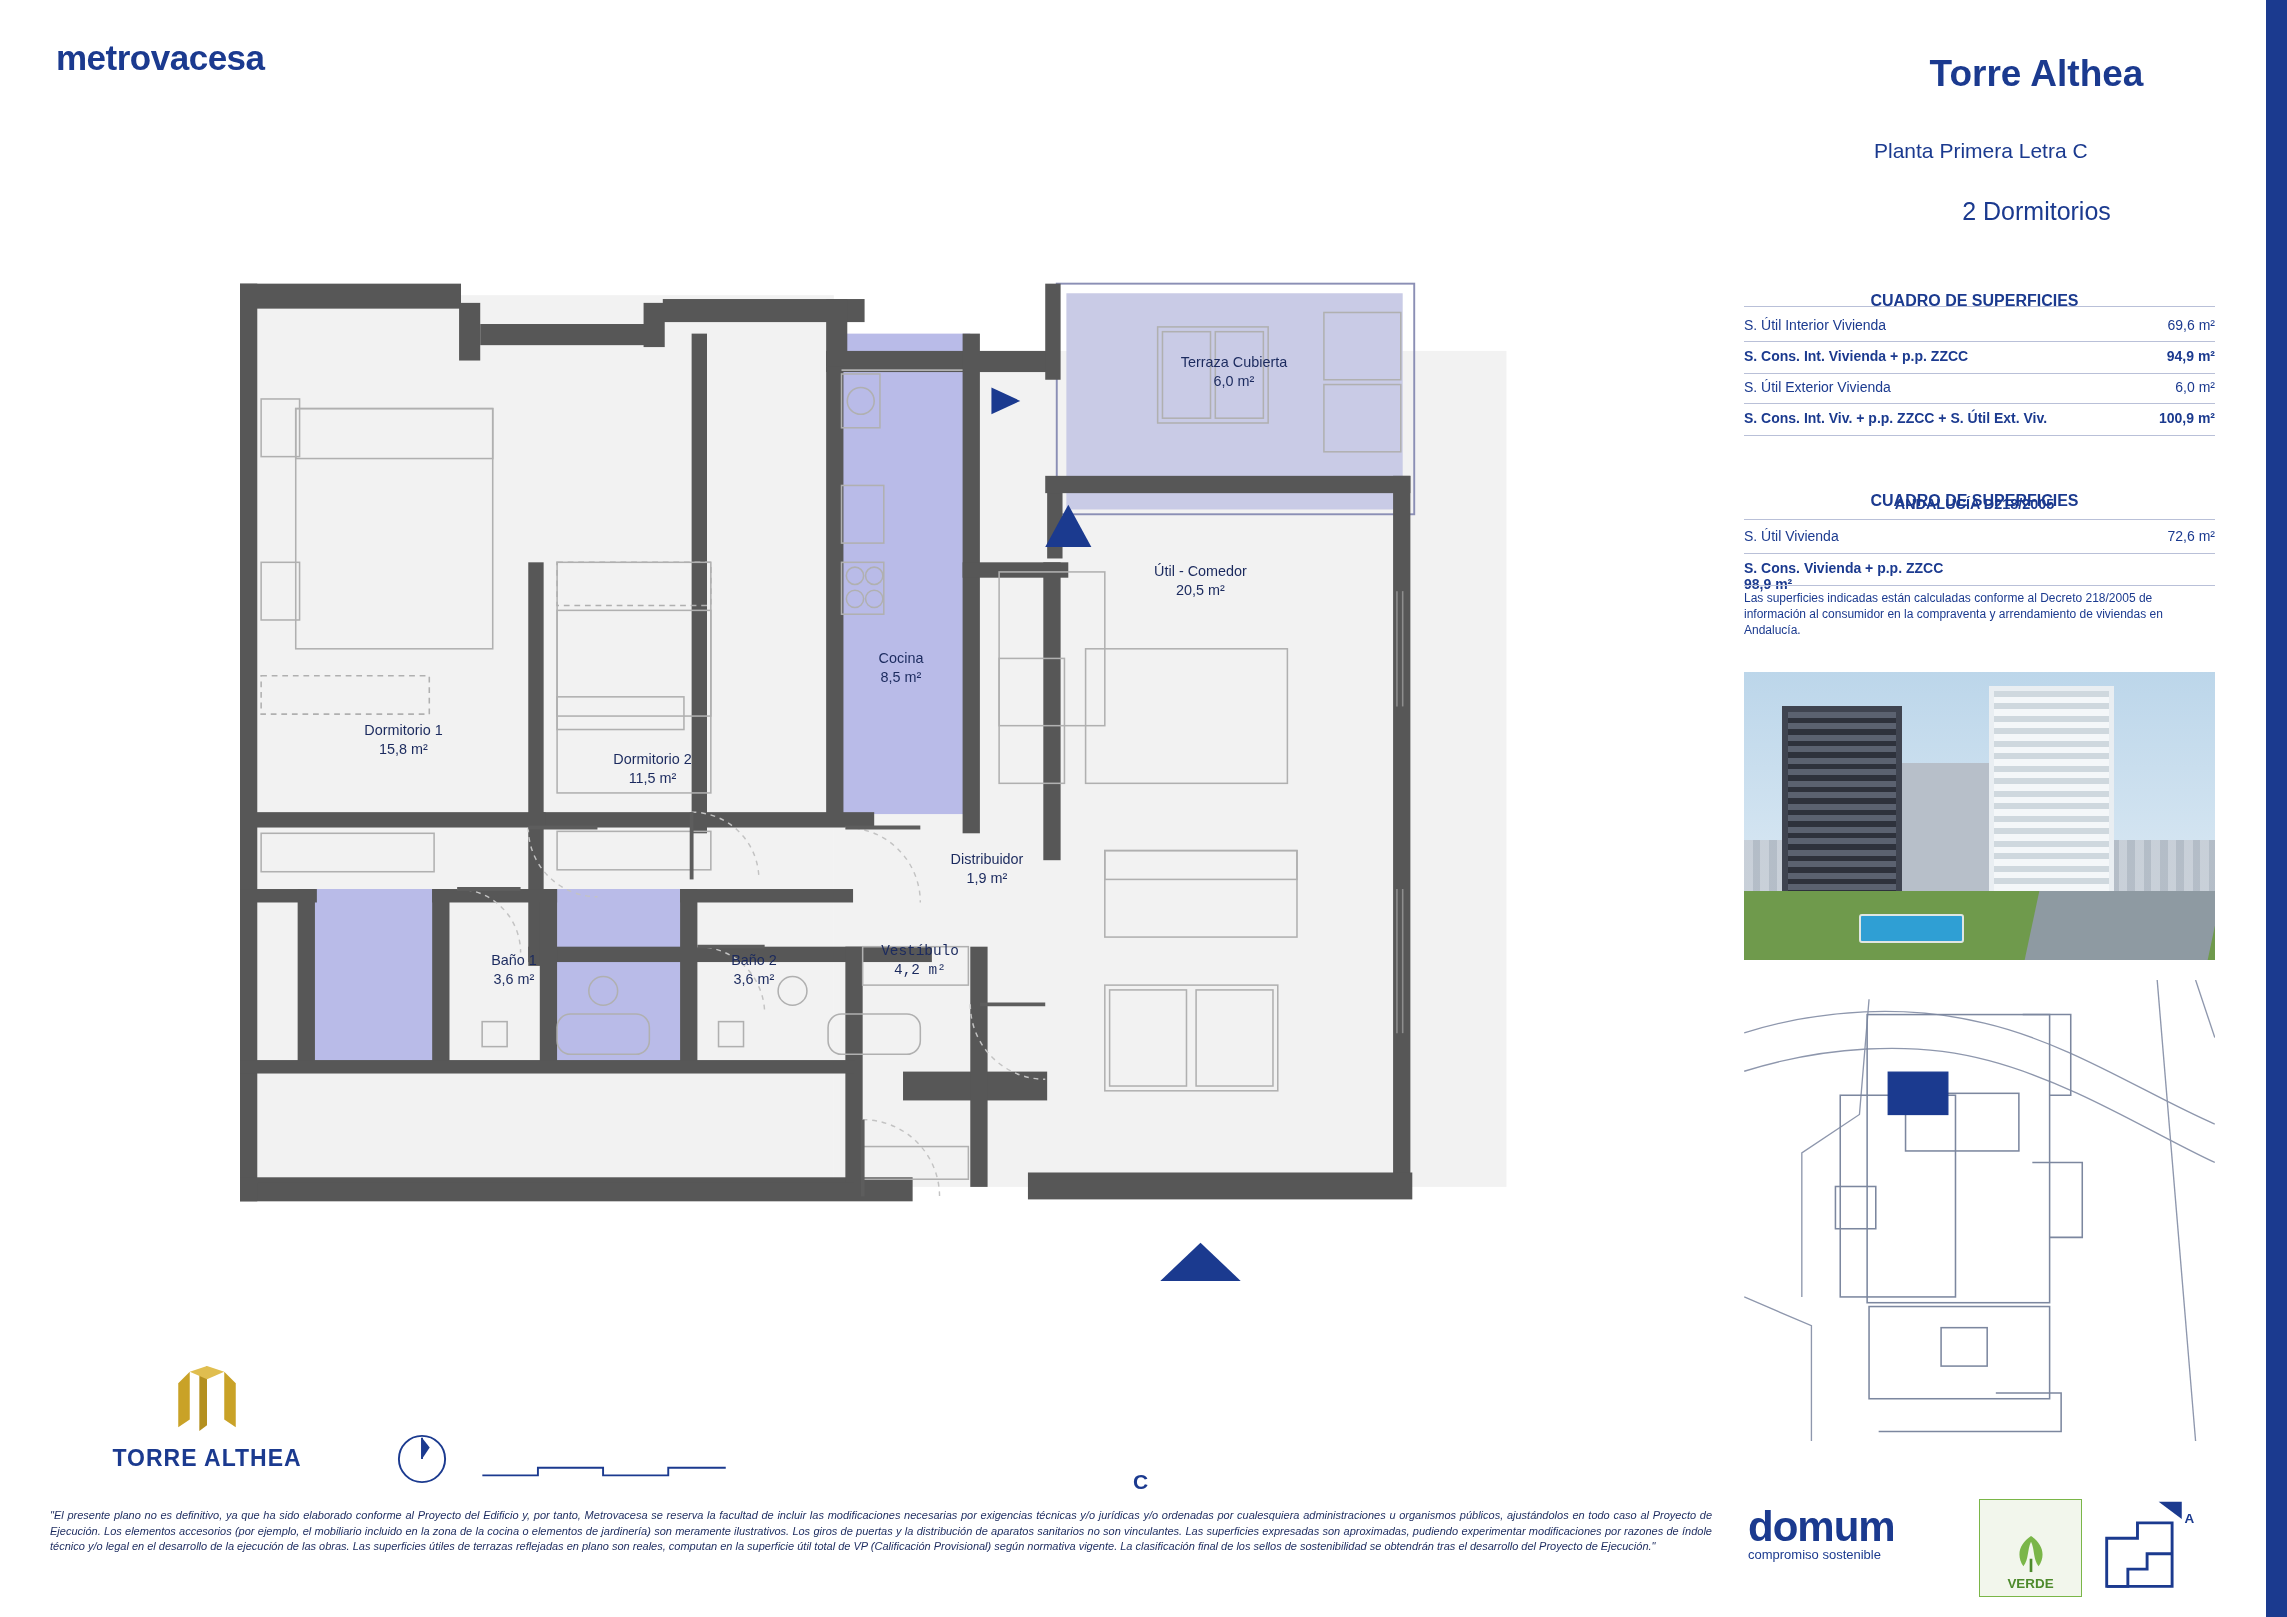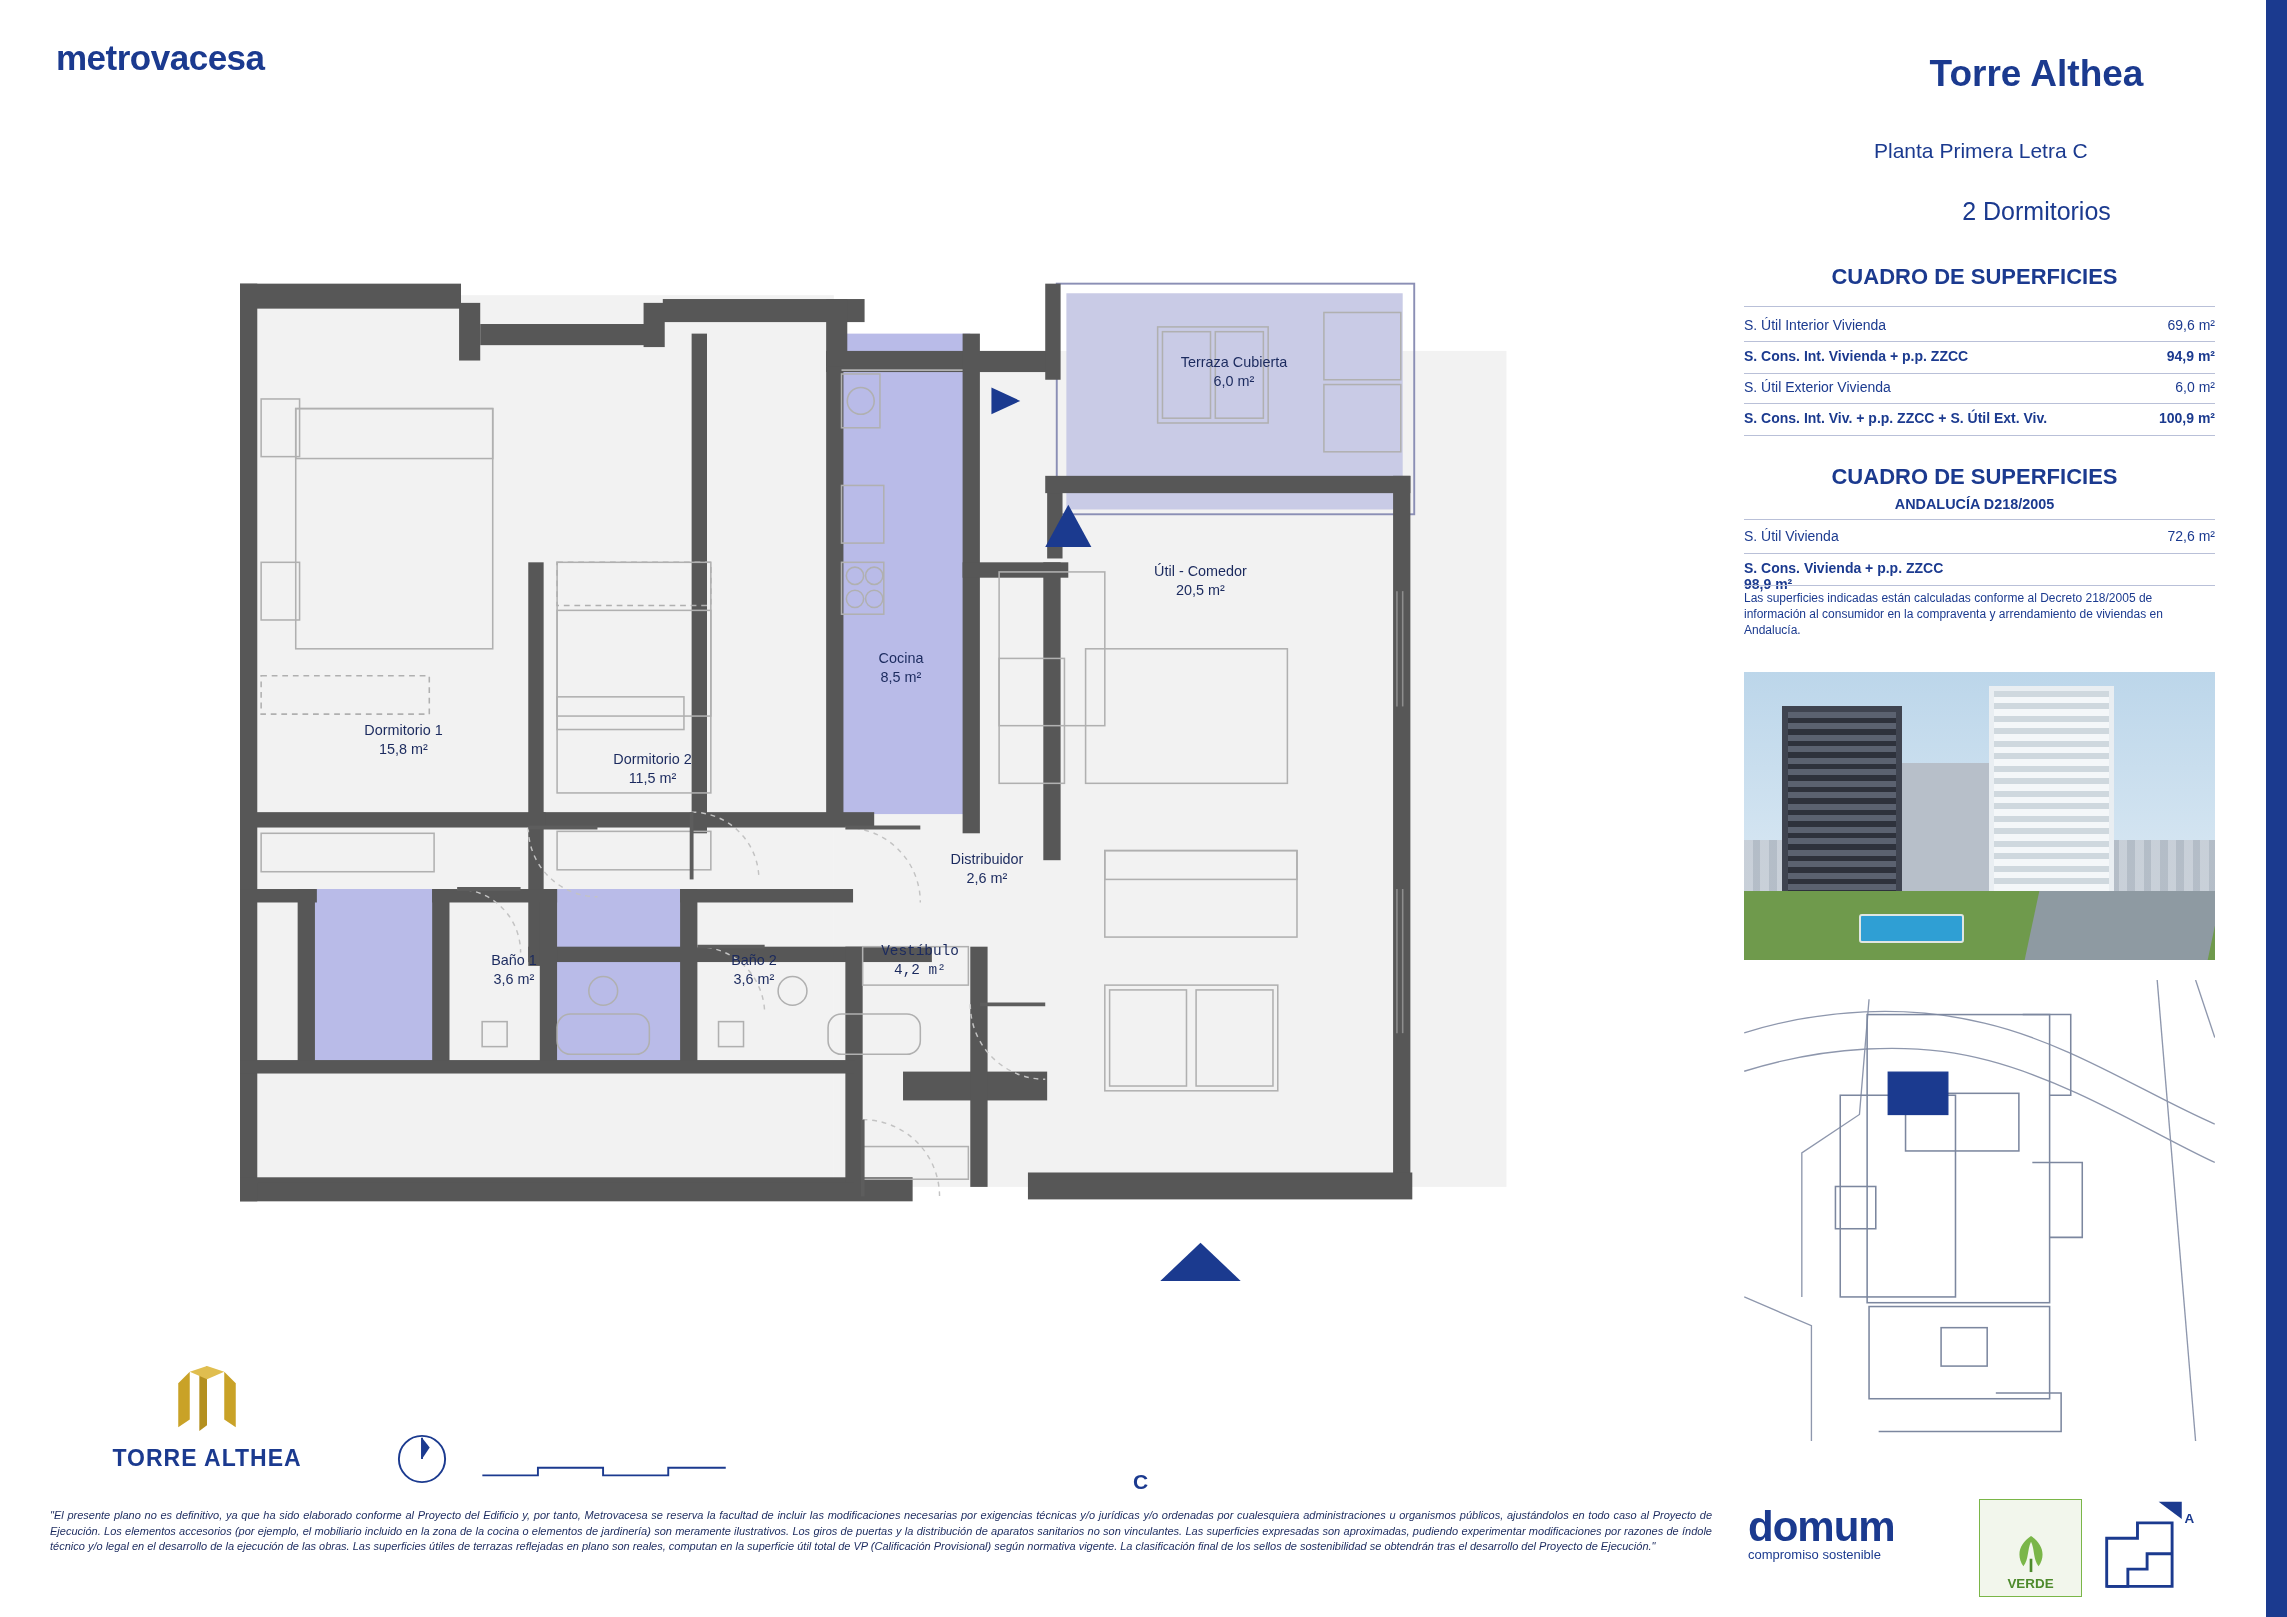--- a/index.html
+++ b/index.html
@@ -14,21 +14,21 @@
   .sheet{position:absolute;inset:0;}
   .right-edge-bar{position:absolute;top:0;right:0;width:21px;height:1618px;background:#1b3a8f;}
 
   
   .brand{position:absolute;left:56px;top:38px;font-size:35px;font-weight:bold;letter-spacing:-0.5px;color:#1b3a8f;}
   .title{position:absolute;left:1806px;top:53px;width:461px;text-align:center;font-size:37px;font-weight:bold;color:#1b3a8f;}
   .subtitle{position:absolute;left:1874px;top:139px;width:461px;font-size:21px;color:#1b3a8f;}
   .subtitle2{position:absolute;left:1806px;top:197px;width:461px;text-align:center;font-size:25px;color:#1b3a8f;}
 
   
-  .tbl-title{position:absolute;width:461px;text-align:center;font-size:22px;font-weight:bold;color:#1b3a8f;}
+  .tbl-title{position:absolute;width:461px;text-align:center;font-size:16px;font-weight:bold;color:#1b3a8f;margin-top:28px;}
   .tbl-sub{position:absolute;width:461px;text-align:center;font-size:14.4px;font-weight:bold;color:#1b3a8f;}
   .rowline{position:absolute;left:1744px;width:471px;font-size:14px;color:#1b3a8f;display:flex;justify-content:space-between;}
   .rowline.b{font-weight:bold;}
   .hr{position:absolute;left:1744px;width:471px;height:1px;background:#b9c0d8;}
   .note{position:absolute;left:1744px;width:471px;font-size:12px;line-height:1.35;color:#1b3a8f;}
 
   
   .photo{position:absolute;left:1744px;top:672px;width:471px;height:288px;overflow:hidden;background:#9fc0d8;}
   .photo .sky{position:absolute;inset:0;background:linear-gradient(#bcd6ea,#e3eef6);}
   .photo .tower-a{position:absolute;left:38px;top:34px;width:120px;height:207px;background:#3f4450;}
@@ -366,21 +366,21 @@
     <div class="rmlabel" style="left:893px;top:79px;width:202px;">
       <span class="nm">Terraza Cubierta</span>
       <span class="ar">6,0 m²</span>
     </div>
     <div class="rmlabel" style="left:845px;top:288px;width:231px;">
       <span class="nm">Útil - Comedor</span>
       <span class="ar">20,5 m²</span>
     </div>
     <div class="rmlabel" style="left:646px;top:576px;width:202px;">
       <span class="nm">Distribuidor</span>
-      <span class="ar">2,6 m²</span>
+      <span class="ar">1,9 m²</span>
     </div>
     <div class="rmlabel" style="left:579px;top:668px;width:202px;font-family:Liberation Mono, monospace;">
       <span class="nm">Vestíbulo</span>
       <span class="ar">4,2 m²</span>
     </div>
     <div class="rmlabel" style="left:202px;top:677px;width:144px;">
       <span class="nm">Baño 1</span>
       <span class="ar">3,6 m²</span>
     </div>
     <div class="rmlabel" style="left:442px;top:677px;width:144px;">

